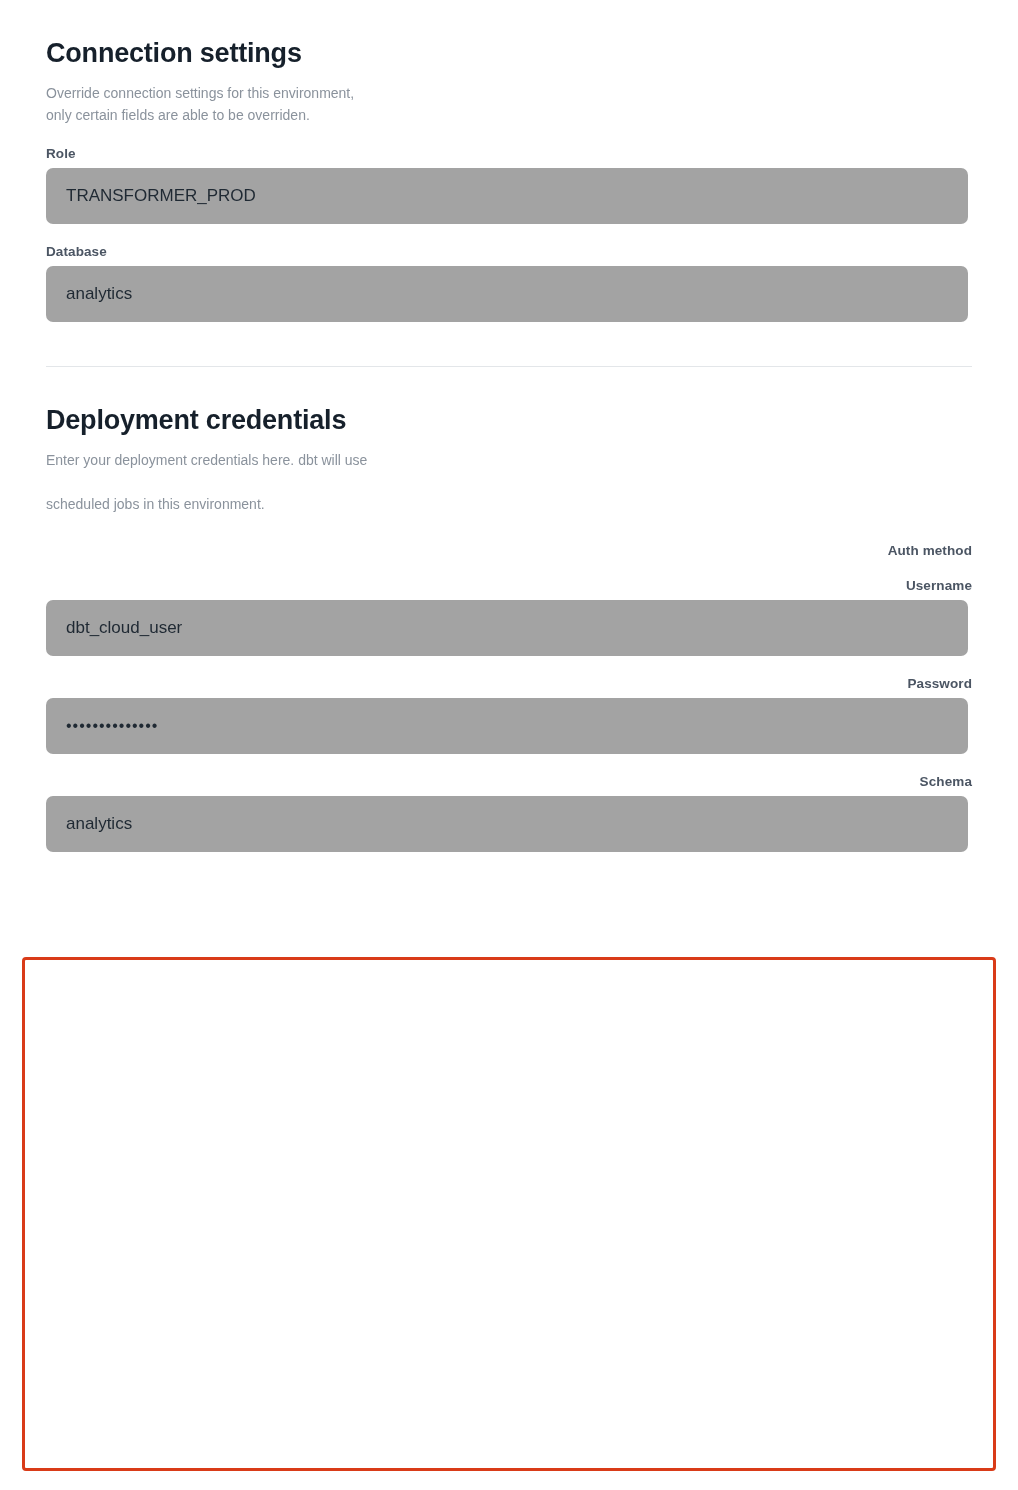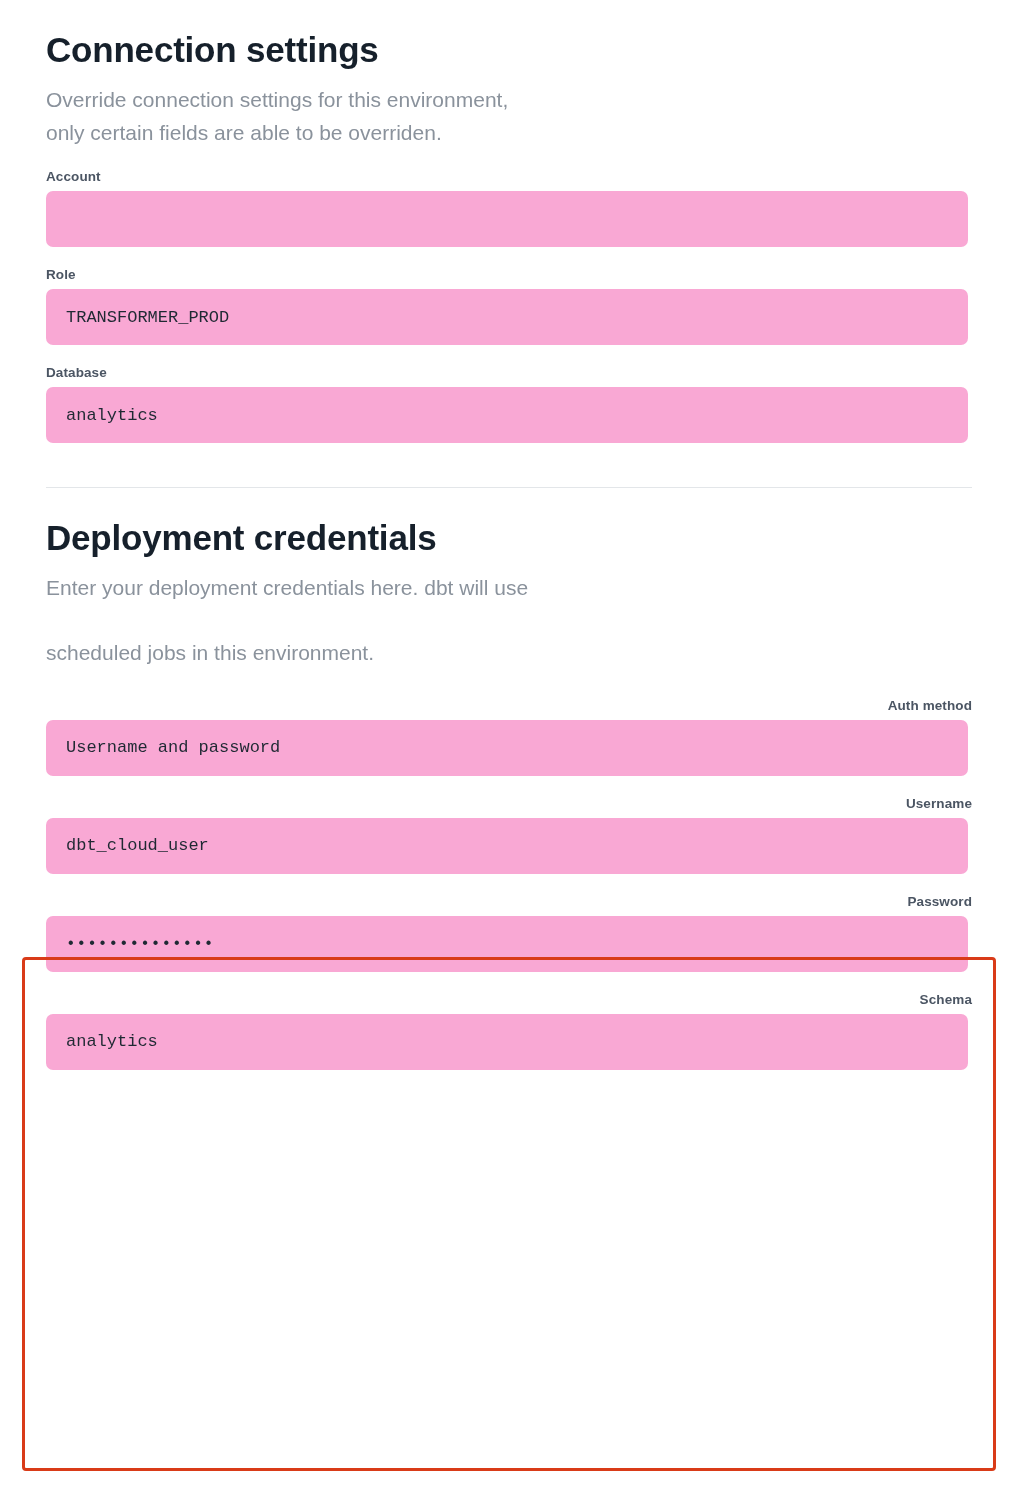--- a/index.html
+++ b/index.html
@@ -16,53 +16,53 @@
     position: relative;
     overflow: hidden;
   }
   .page {
     padding: 0 46px;
   }
   .section {
     padding-top: 30px;
   }
   .section-title {
-    font-size: 35px;
+    font-size: 27px;
     font-weight: bold;
     color: #16202b;
-    margin: 0 0 14px 0;
+    margin: 8px 0 14px 0;
     letter-spacing: -0.2px;
   }
   .section-desc {
-    font-size: 21px;
+    font-size: 14px;
     line-height: 1.55;
     color: #8a929c;
     margin: 0;
     max-width: 560px;
   }
   .field {
     margin-top: 20px;
   }
   .field-label {
     font-size: 13.5px;
     font-weight: bold;
     color: #4b5563;
     margin-bottom: 7px;
     letter-spacing: 0.1px;
   }
   .field-input {
     width: 922px;
     height: 56px;
-    background: #f9a8d4;
+    background: #a3a3a3;
     border: none;
     border-radius: 7px;
     display: flex;
     align-items: center;
     padding: 0 20px;
-    font-family: Liberation Mono, monospace;
+    font-family: Liberation Sans, sans-serif;
     font-size: 17px;
     color: #1f2933;
   }
   .field-input.empty { color: transparent; }
   .field-input.password {
     font-size: 16px;
     letter-spacing: 1px;
   }
   .divider {
     margin: 44px 0 0 0;
@@ -90,24 +90,20 @@
 
 <div class="page">
 
   <section class="section">
     <h1 class="section-title">Connection settings</h1>
     <p class="section-desc">
       <span>Override connection settings for this environment,</span><br>
       <span>only certain fields are able to be overriden.</span>
     </p>
 
-    <div class="field">
-      <div class="field-label">Account</div>
-      <div class="field-input empty"></div>
-    </div>
 
     <div class="field">
       <div class="field-label">Role</div>
       <div class="field-input">TRANSFORMER_PROD</div>
     </div>
 
     <div class="field">
       <div class="field-label">Database</div>
       <div class="field-input">analytics</div>
     </div>
@@ -122,21 +118,20 @@
     <h1 class="section-title">Deployment credentials</h1>
     <p class="section-desc">
       <span>Enter your deployment credentials here. dbt will use</span><br>
       <br>
       <span>scheduled jobs in this environment.</span>
     </p>
 
     <div class="creds-fields">
       <div class="field">
         <div class="field-label">Auth method</div>
-        <div class="field-input">Username and password</div>
       </div>
 
       <div class="field">
         <div class="field-label">Username</div>
         <div class="field-input">dbt_cloud_user</div>
       </div>
 
       <div class="field">
         <div class="field-label">Password</div>
         <div class="field-input password">••••••••••••••</div>

